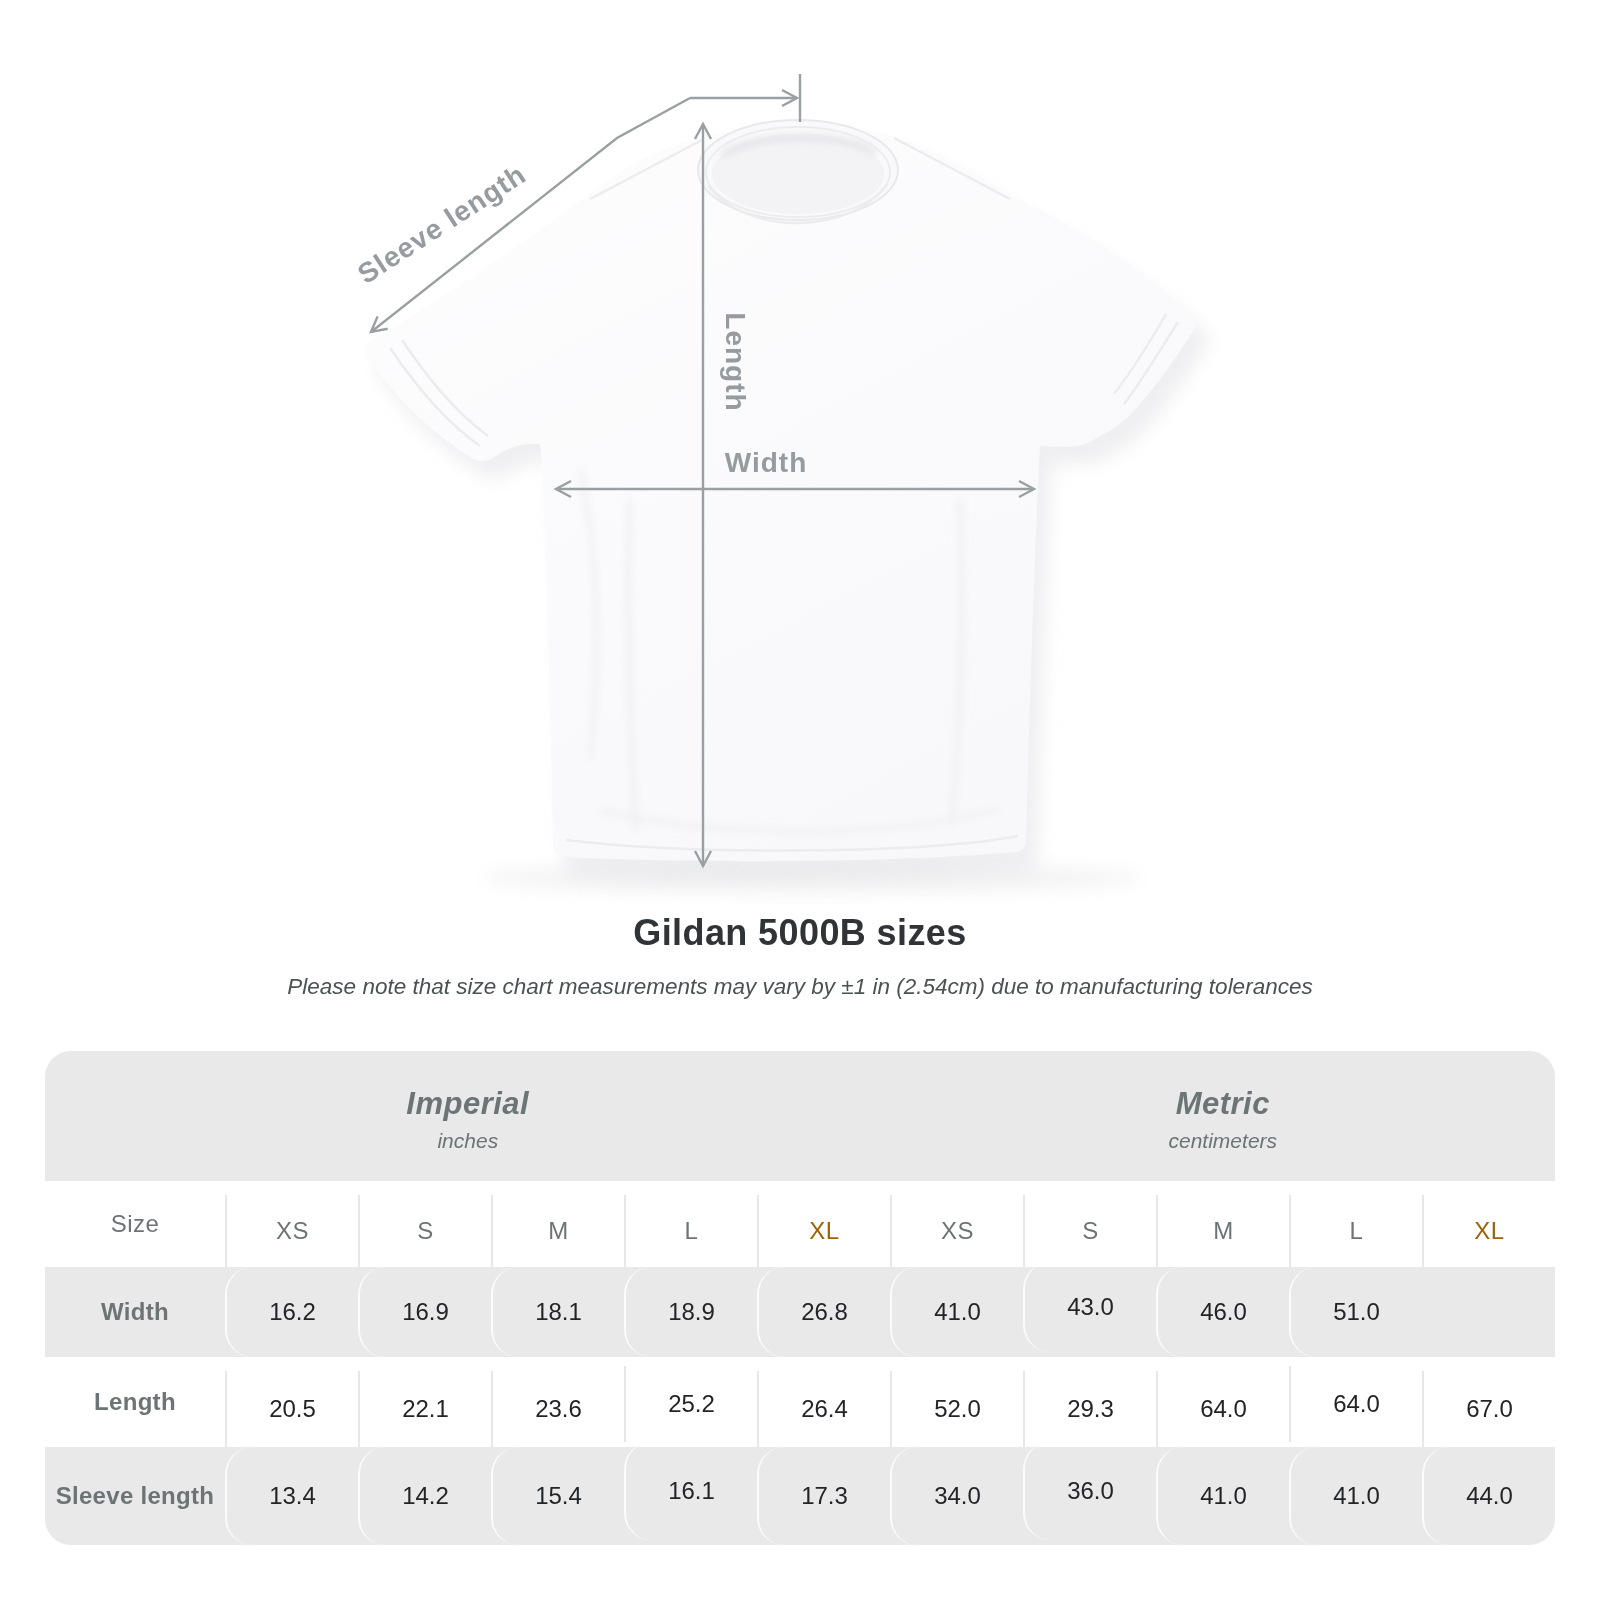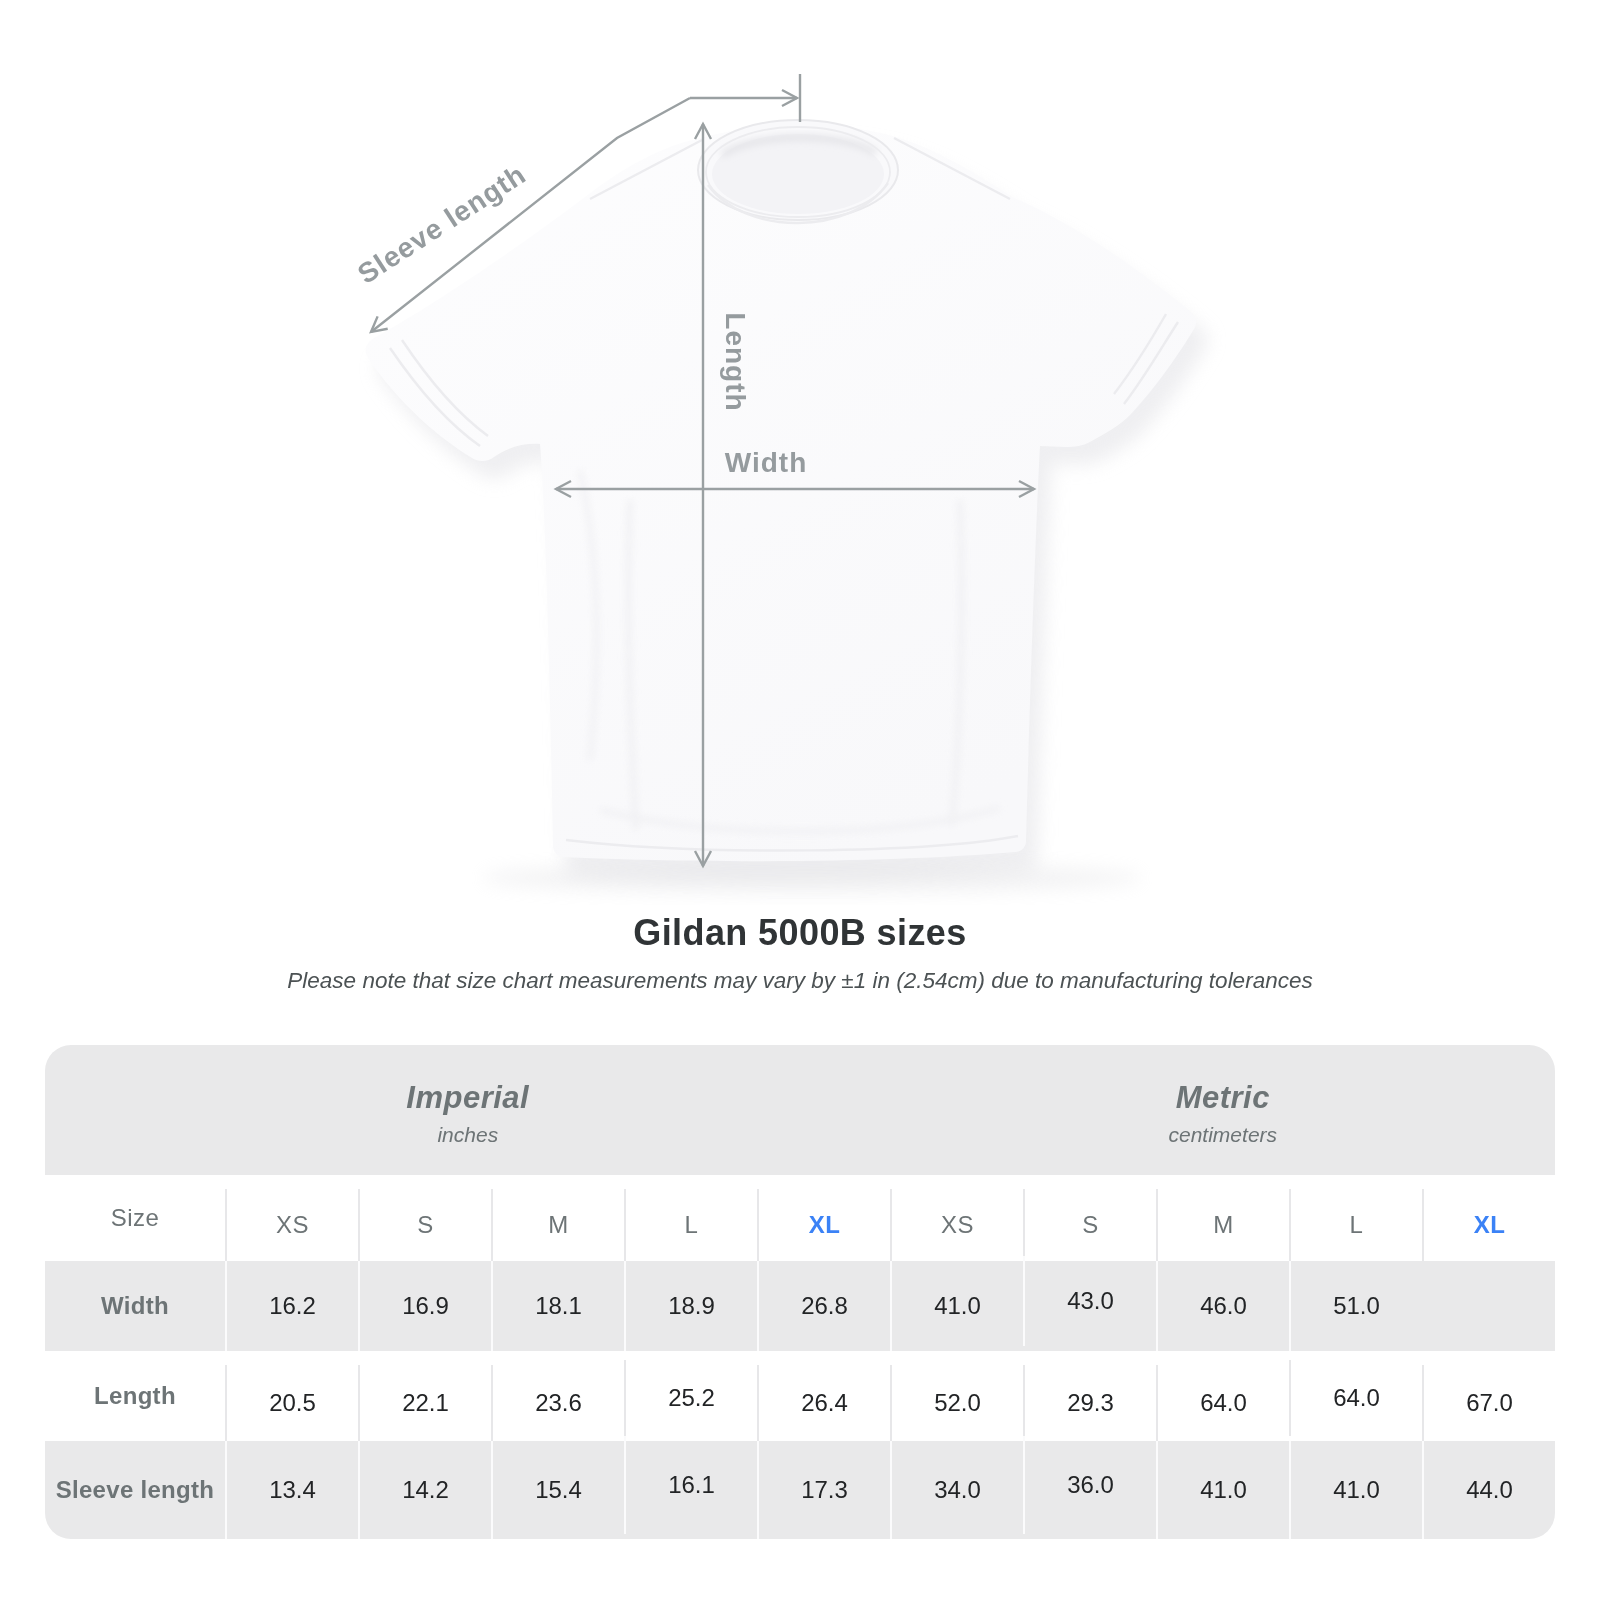--- a/index.html
+++ b/index.html
@@ -15,47 +15,47 @@
   .dim-arrow{stroke:#9aa0a2;stroke-width:2.4;fill:none;}
   .dim-label{font-family:"Liberation Sans","DejaVu Sans",sans-serif;font-size:28px;font-weight:700;fill:#959b9e;letter-spacing:1px;}
   .seam{stroke:#ececef;stroke-width:2.4;fill:none;}
   .seam-light{stroke:#f0f0f3;stroke-width:2;fill:none;}
 
   .page-title{
     margin-top:6px;text-align:center;font-size:36px;line-height:44px;
     font-weight:700;color:#303436;letter-spacing:.4px;
   }
   .page-subtitle{
-    margin-top:12px;text-align:center;font-style:italic;
+    margin-top:18px;text-align:center;font-style:italic;
     font-size:22.5px;line-height:28px;color:#4c5254;
   }
 
   .size-table{
     margin:50px 45px 0 45px;width:1510px;background:#e9e9ea;
     border-radius:26px;overflow:hidden;
   }
   .t-row{display:flex;width:100%;}
   .unit-row{height:130px;align-items:center;}
   .unit-half{display:flex;flex-direction:column;align-items:center;justify-content:center;padding-top:6px;}
   .unit-half.imperial{width:56%;}
   .unit-half.metric{width:44%;}
   .unit-name{font-size:31px;font-weight:700;font-style:italic;color:#6d7476;letter-spacing:.5px;}
   .unit-sub{margin-top:7px;font-size:21px;font-style:italic;color:#6d7476;text-align:right;}
 
   .t-cell{display:flex;align-items:center;justify-content:center;}
   .col-label{width:11.92%;}
   .col-size{width:8.808%;}
   .t-row.white{background:#ffffff;}
   .t-row.white .t-cell + .t-cell{border-left:2px solid #e7e7e9;margin-top:14px;}
-  .t-row.gray .t-cell + .t-cell{border-left:2px solid #fbfbfc;}
+  .t-row.gray .t-cell + .t-cell{border-left:2px solid #fbfbfc;border-radius:27px;}
   .header-row{height:86px;}
   .data-row{height:90px;}
   .data-row.last{height:98px;}
   .hdr{font-size:24px;font-weight:400;color:#6d7476;letter-spacing:.5px;}
-  .hdr-xl{font-size:24px;font-weight:700;color:#3b82f6;letter-spacing:.5px;}
+  .hdr-xl{font-size:24px;font-weight:400;color:#a16207;letter-spacing:.5px;}
   .lbl{font-size:24px;font-weight:700;color:#6d7476;letter-spacing:.3px;}
   .val{font-size:24px;font-weight:400;color:#222426;}
   .up{transform:translateY(-5px);}
 </style>
 </head>
 <body>
 
 <div>
 
   <div class="figure">

